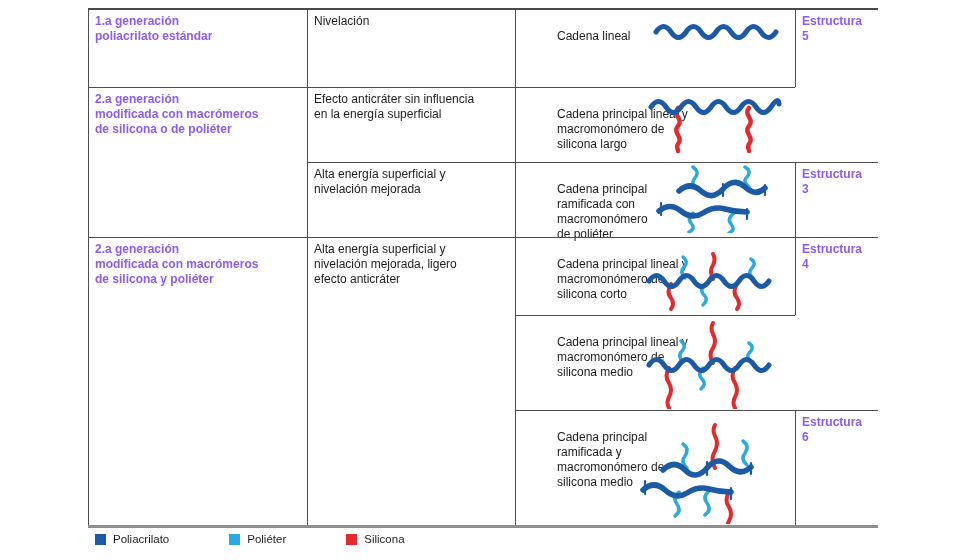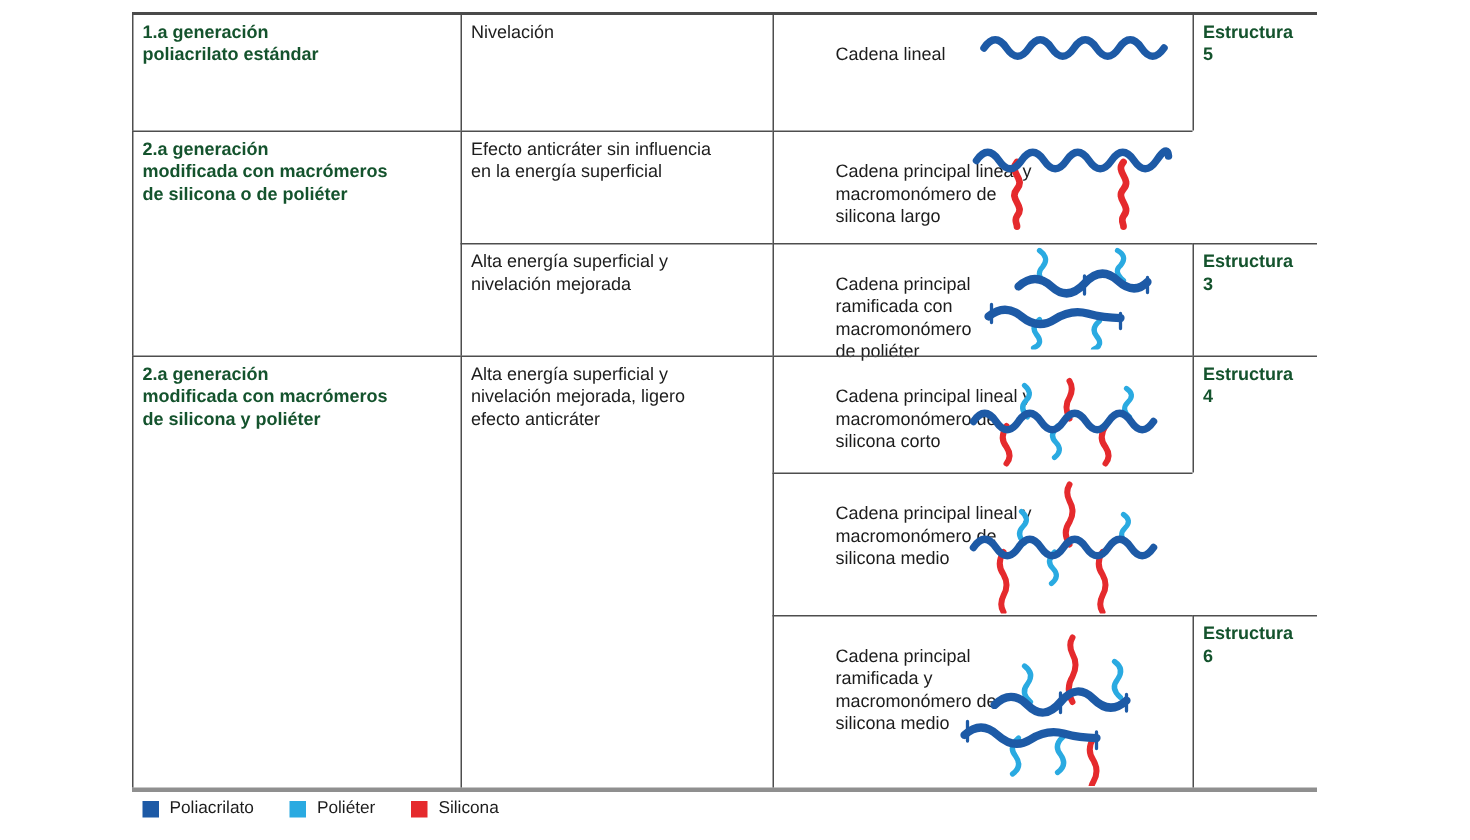--- a/index.html
+++ b/index.html
@@ -19,39 +19,39 @@
   .cell{
     border-left:1.5px solid #4e4e4e;
     border-top:1.5px solid #4e4e4e;
     padding:4px 6px 0 6px;
     font-size:12px;line-height:15px;
     white-space:pre-line;
     box-sizing:border-box;
     position:relative;
   }
   .no-top{border-top:none;}
-  .bold{font-weight:bold;color:#14532d;}
+  .bold{font-weight:bold;color:#8b5cf6;}
   .chain-label{white-space:pre-line;width:140px;margin-left:35px;}
   .diag{position:absolute;}
   .d1{right:14px;top:6px;}
   .d2{right:10px;top:5px;}
   .d3{right:14px;top:2px;}
   .d4{right:14px;top:5px;}
   .d5{right:14px;top:1px;}
   .d6{right:16px;top:3px;}
   .diag path{fill:none;stroke-linecap:round;stroke-linejoin:round;}
   .pa{stroke:var(--c-pa,#1d5aa6);}
   .pe{stroke:var(--c-pe,#2aaae1);}
   .si{stroke:var(--c-si,#e52a2d);}
   .w5{stroke-width:5;}  .w55{stroke-width:5.5;}
   .w45{stroke-width:4.5;} .w4{stroke-width:4;}
   .w35{stroke-width:3.5;} .w2{stroke-width:2.2;}
   .legend{
     position:absolute;left:95px;top:533px;
-    display:flex;align-items:center;
+    display:flex;align-items:center;gap:36px;
   }
   .legend-item{display:flex;align-items:center;margin-right:24px;font-size:11.5px;color:#1d1d1d;}
   .swatch{width:11px;height:11px;margin-right:7px;display:inline-block;background:#1d5aa6;}
 </style>
 </head>
 <body>
 
 <div class="canvas">
 
   <div class="gen-table">

